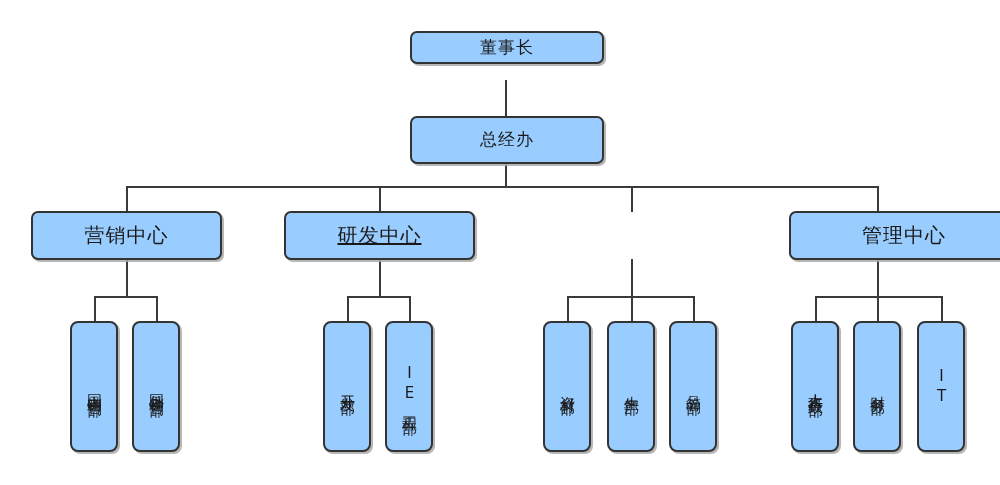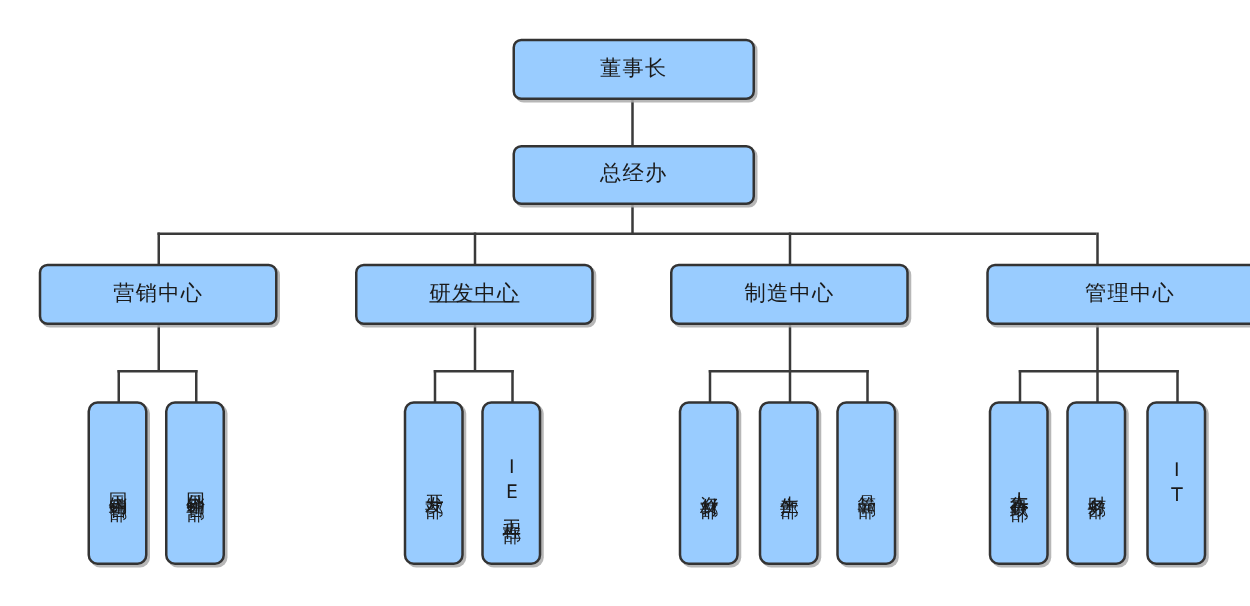--- a/index.html
+++ b/index.html
@@ -44,21 +44,21 @@
     white-space: nowrap;
   }
 
   
   .node.lvl-top .node-label {
     font-size: 17px;
     letter-spacing: 1px;
   }
   
   .node.lvl-mid .node-label {
-    font-size: 17px;
+    font-size: 20px;
     letter-spacing: 1px;
   }
   
   .node.lvl-leaf {
     border-radius: 8px;
   }
   .node.lvl-leaf .node-label {
     writing-mode: vertical-rl;
     text-orientation: upright;
     font-size: 15px;
@@ -97,36 +97,33 @@
   <div class="connector v" style="left:567px; top:296px; height:26px;"></div>
   <div class="connector v" style="left:631px; top:296px; height:26px;"></div>
   <div class="connector v" style="left:693px; top:296px; height:26px;"></div>
 
   <div class="connector v" style="left:877px; top:259px; height:38px;"></div>
   <div class="connector h" style="left:815px; top:296px; width:128px;"></div>
   <div class="connector v" style="left:815px; top:296px; height:26px;"></div>
   <div class="connector v" style="left:877px; top:296px; height:26px;"></div>
   <div class="connector v" style="left:941px; top:296px; height:26px;"></div>
 
-  <div class="node lvl-top" style="left:410px; top:31px; width:194px; height:49px;align-items:center;">
+  <div class="node lvl-top" style="left:410px; top:31px; width:194px; height:33px;align-items:center;">
     <span class="node-label">董事长</span>
   </div>
 
   <div class="node lvl-top" style="left:410px; top:116px; width:194px; height:48px;">
     <span class="node-label">总经办</span>
   </div>
 
   <div class="node lvl-mid" style="left:31px; top:211px; width:191px; height:49px;">
     <span class="node-label">营销中心</span>
   </div>
   <div class="node lvl-mid" style="left:284px; top:211px; width:191px; height:49px;text-decoration:underline;">
     <span class="node-label">研发中心</span>
-  </div>
-  <div class="node lvl-mid" style="left:536px; top:211px; width:191px; height:49px;">
-    <span class="node-label">制造中心</span>
   </div>
   <div class="node lvl-mid" style="left:789px; top:211px; width:230px; height:49px;">
     <span class="node-label">管理中心</span>
   </div>
 
   <div class="node lvl-leaf" style="left:70px; top:321px; width:48px; height:131px;">
     <span class="node-label">国内销售部</span>
   </div>
   <div class="node lvl-leaf" style="left:132px; top:321px; width:48px; height:131px;">
     <span class="node-label">国外销售部</span>

